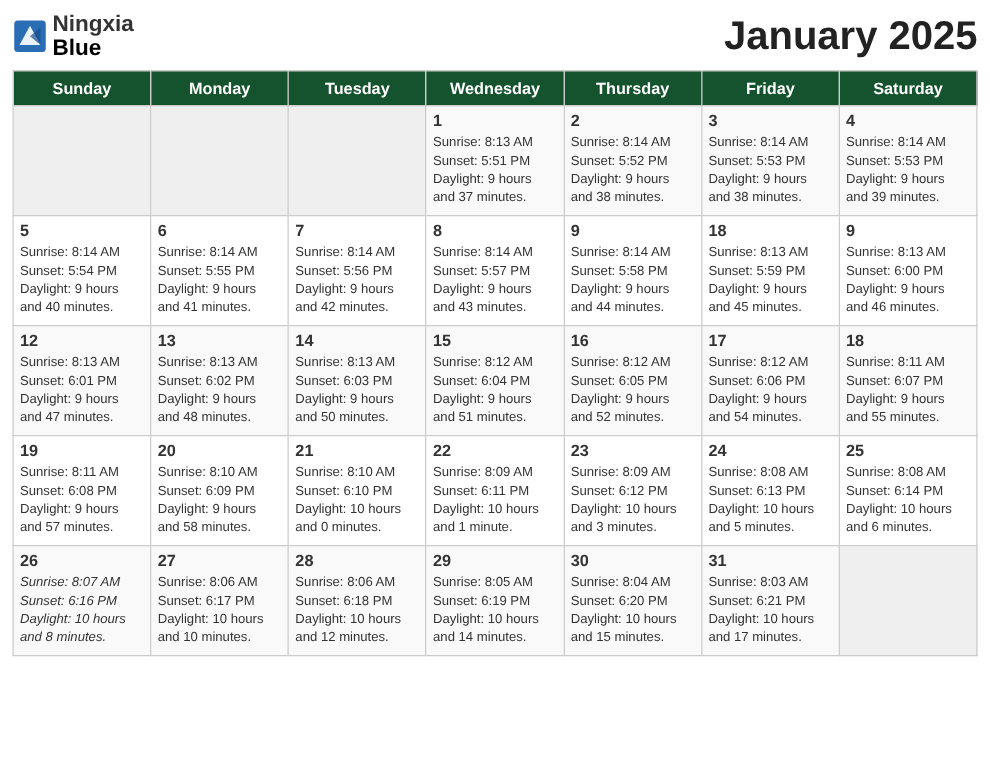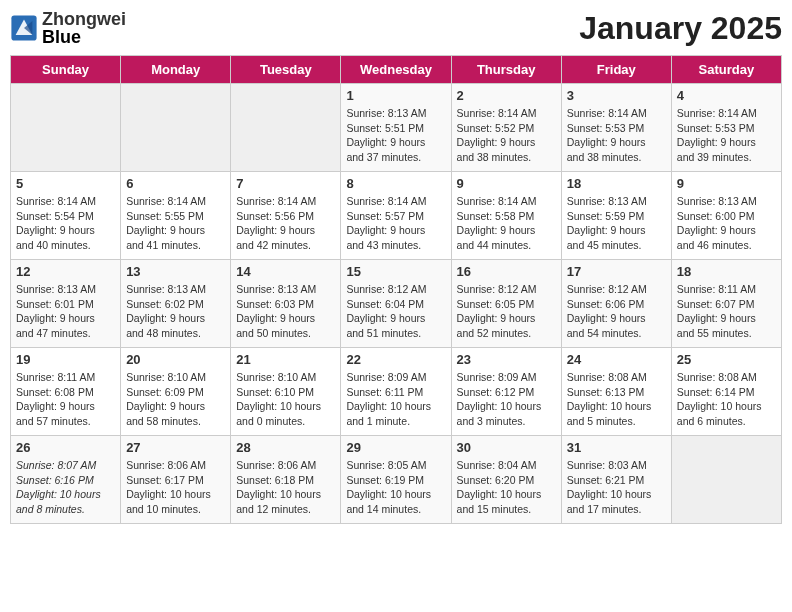--- a/index.html
+++ b/index.html
@@ -43,21 +43,21 @@
     .cal-subtitle {
       font-size: 16px;
       color: #444;
     }
     table {
       width: 100%;
       border-collapse: collapse;
       table-layout: fixed;
     }
     thead tr th {
-      background-color: #be185d;
+      background-color: #14532d;
       color: #fff;
       font-size: 13px;
       font-weight: bold;
       text-align: center;
       padding: 6px 2px;
       border: 1px solid #ccc;
     }
     tbody tr td {
       border: 1px solid #ccc;
       vertical-align: top;
@@ -89,21 +89,21 @@
 
 <div class="header-area">
   <div class="logo">
     <svg class="logo-icon" viewBox="0 0 40 40">
       <rect x="2" y="2" width="36" height="36" rx="4" fill="#2a6db5"></rect>
       <polygon points="8,30 20,8 32,30" fill="white" opacity="0.9"></polygon>
       <polygon points="20,20 32,10 32,30" fill="#1a4a8a" opacity="0.7"></polygon>
     </svg>
     <div>
       <div style="line-height:1">
-        <span class="logo-text logo-general">Zhongwei</span>
+        <span class="logo-text logo-general">Ningxia</span>
       </div>
       <div style="line-height:1">
         <span class="logo-text logo-blue">Blue</span>
       </div>
     </div>
   </div>
   <div class="title-area">
     <div class="cal-title">January 2025</div>
   </div>
 </div>

